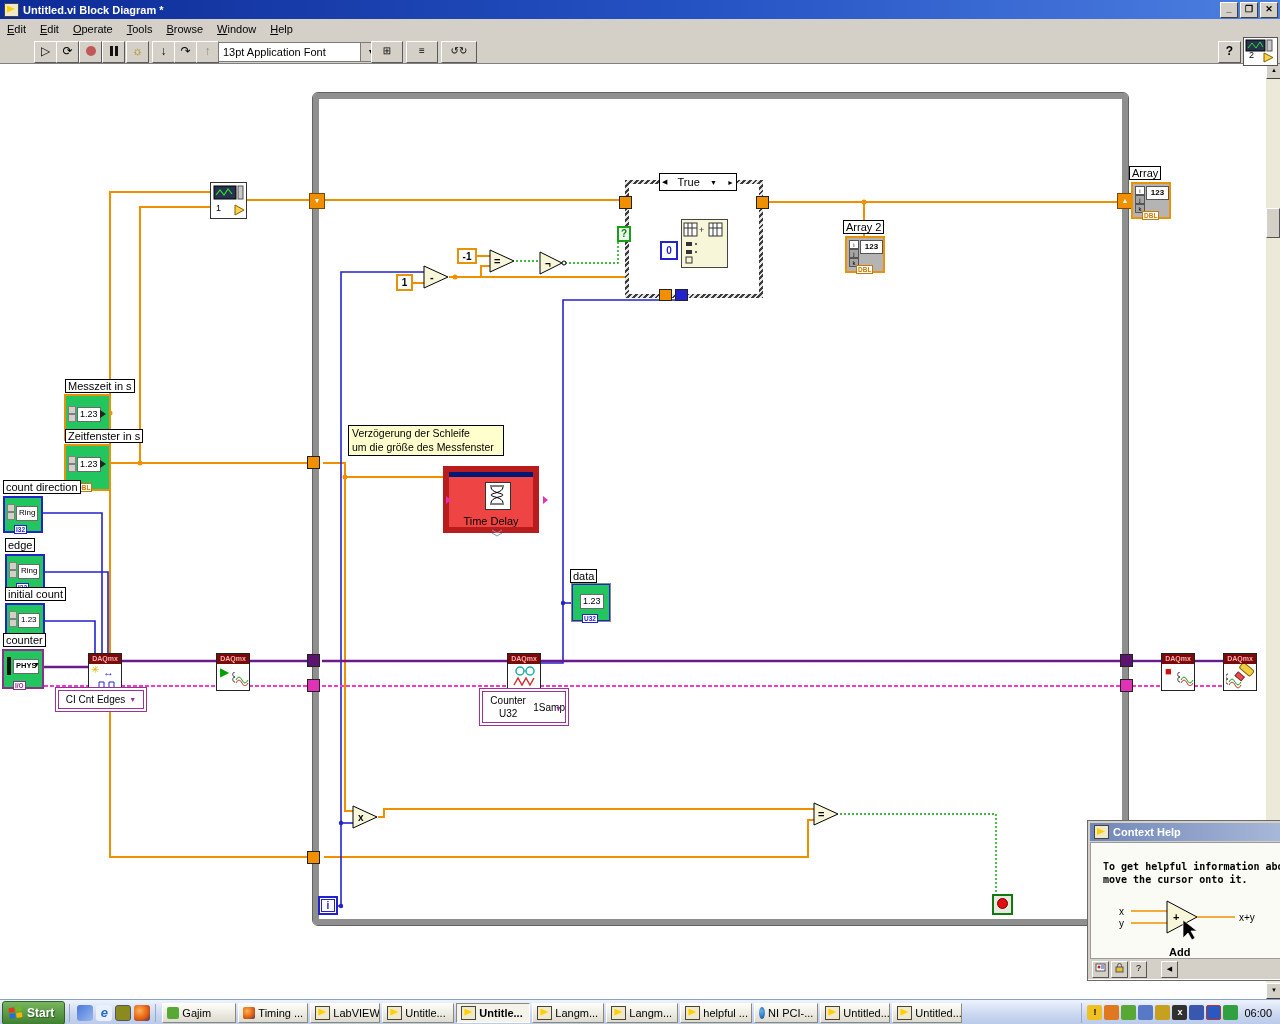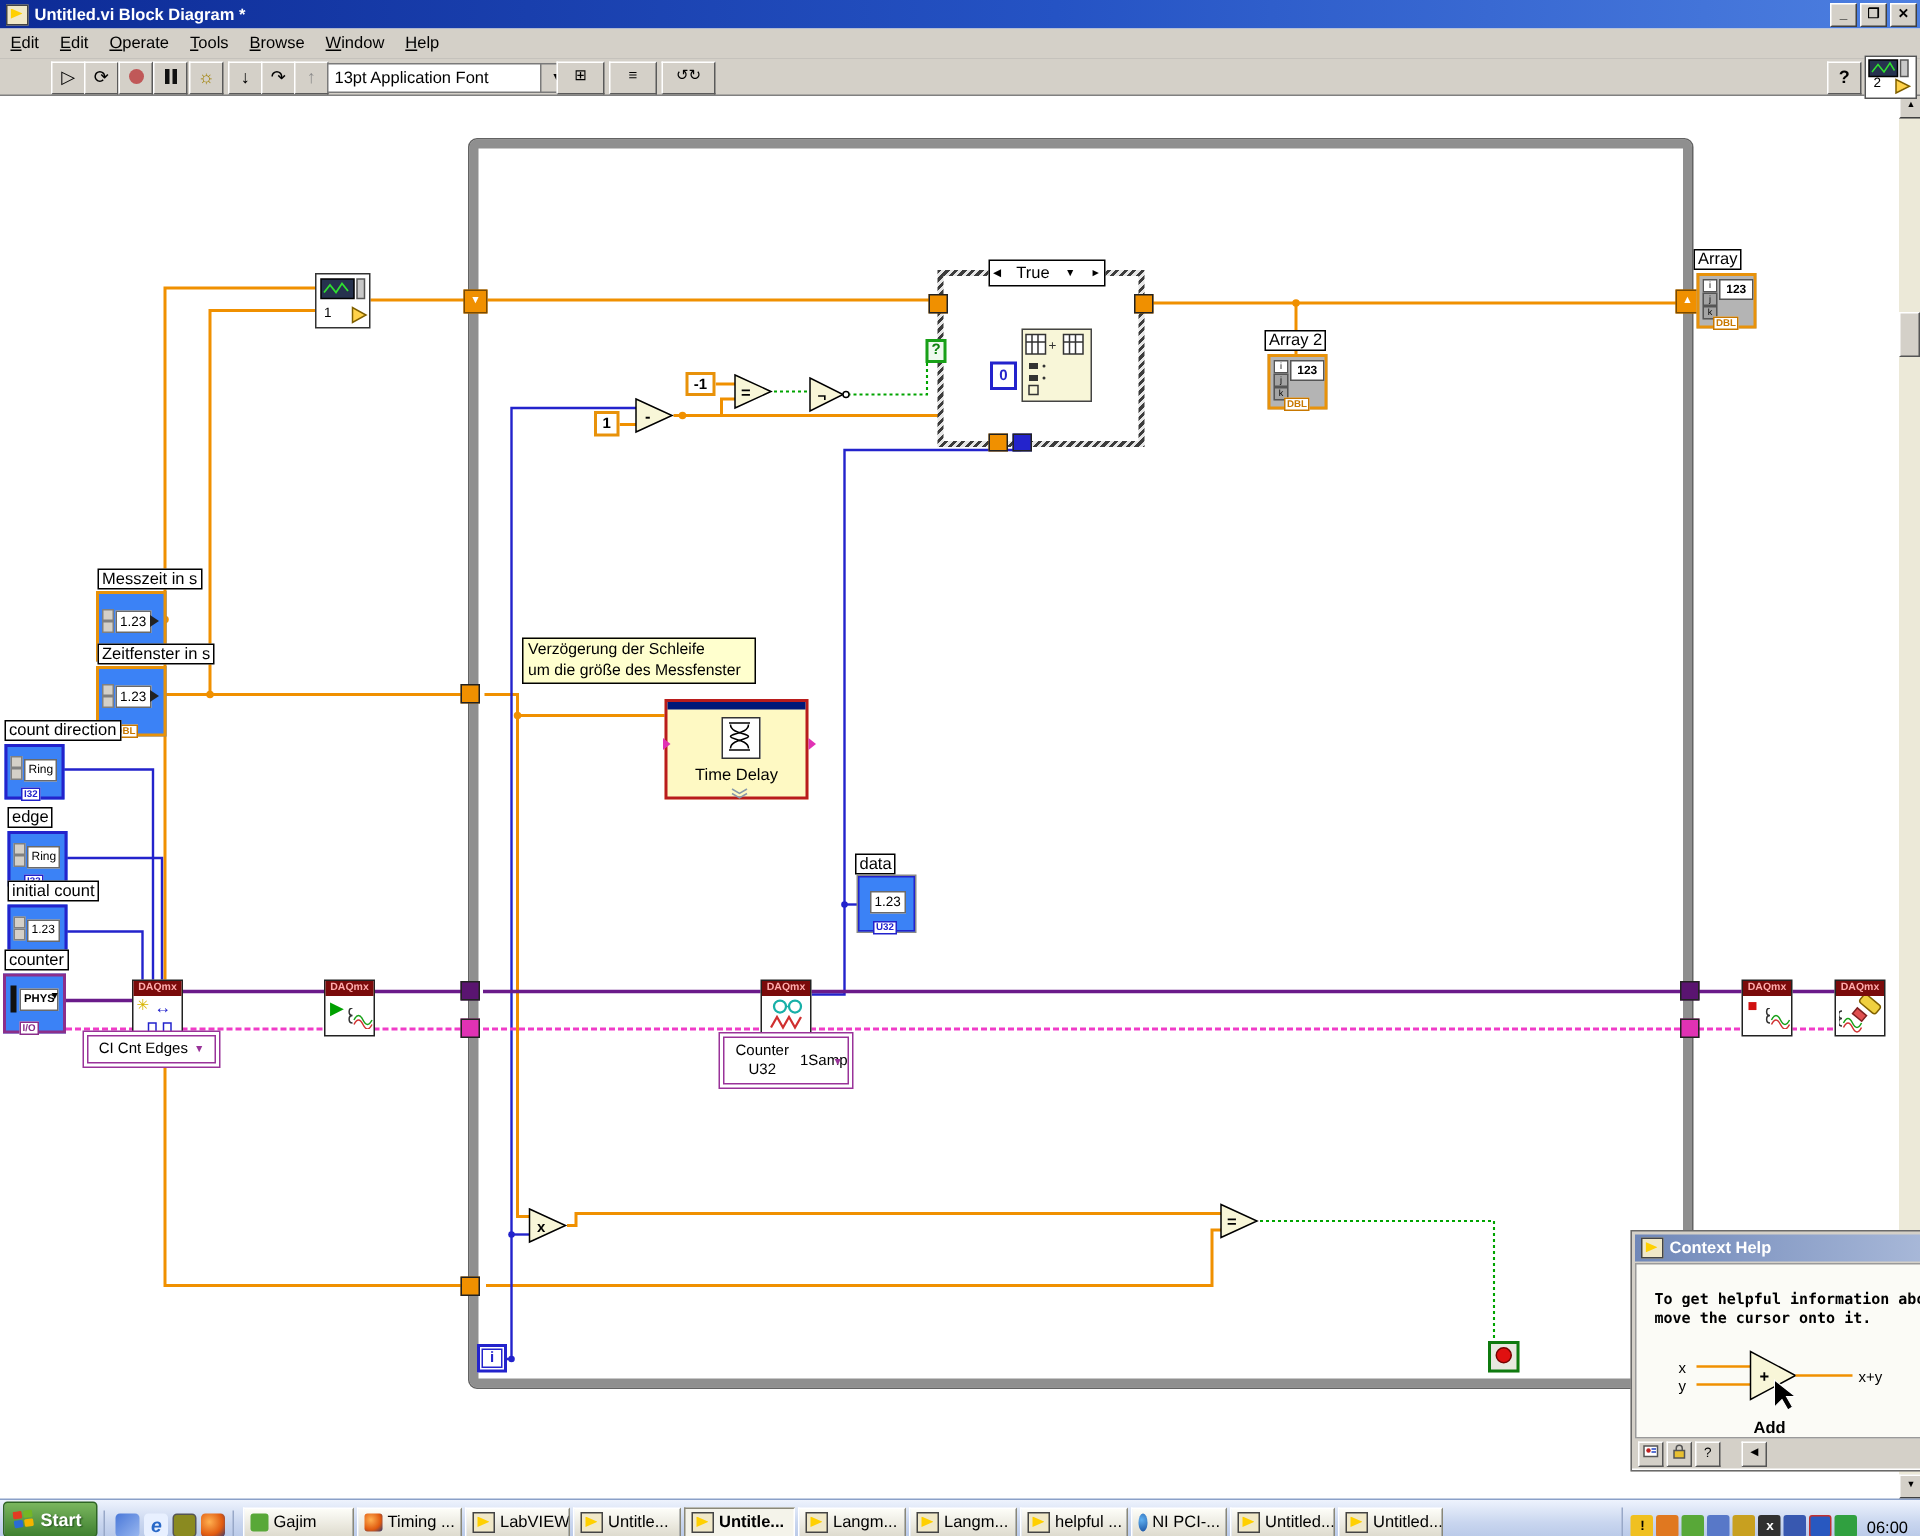--- a/index.html
+++ b/index.html
@@ -21,21 +21,21 @@
     border-color:#fff #5a5a5a #5a5a5a #fff;text-align:center;font-size:12px;line-height:18px}
   .combo{position:absolute;top:3px;height:18px;background:#fff;border:1px solid #7a7a7a;
     font-size:11px;line-height:16px;padding:0 4px;display:flex;align-items:center}
   
   .lab{position:absolute;background:#fff;border:1px solid #000;font-size:11px;line-height:12px;
        padding:0 2px;white-space:nowrap}
   .comment{position:absolute;background:#ffffce;border:1px solid #000;font-size:10.5px;line-height:14px;padding:0 3px}
   .t{position:absolute;width:13px;height:13px;box-sizing:border-box;border:1px solid #222}
   .sr{position:absolute;width:14px;height:14px;background:#f09000;border:1px solid #7a4a00;
       color:#fff;font-size:7px;line-height:13px;text-align:center}
-  .ctl{position:absolute;box-sizing:border-box;border:2px solid;background:#3b82f6}
+  .ctl{position:absolute;box-sizing:border-box;border:2px solid;background:#22c55e}
   .ctl.o{border-color:#e8920a}.ctl.b{border-color:#2323cc}.ctl.p{border-color:#8b2f8b}
   .val{position:absolute;left:11px;top:11px;height:13px;background:#fff;border:1px solid #6a6a6a;
        font-size:9px;line-height:12px;padding:0 2px;white-space:nowrap}
   .spin{position:absolute;left:2px;top:10px;width:8px}
   .sb{width:8px;height:8px;background:#d4d0c8;border:1px solid #808080;font-size:4px;line-height:7px;
       text-align:center;box-sizing:border-box;color:#333}
   .chip{position:absolute;bottom:-3px;left:9px;font-size:6.5px;font-weight:bold;background:#fff;
         border:1px solid;padding:0 1px;line-height:7px}
   .chip.o{color:#c87800;border-color:#c87800}.chip.b{color:#2323cc;border-color:#2323cc}
   .chip.p{color:#8b2f8b;border-color:#8b2f8b}
@@ -59,21 +59,21 @@
   #ch-title{position:absolute;left:2px;top:2px;right:2px;height:18px;
       background:linear-gradient(90deg,#6f87b8,#a9b9d9);display:flex;align-items:center;
       color:#fff;font-weight:bold;font-size:11px}
   #ch-body{position:absolute;left:2px;top:21px;right:2px;bottom:21px;background:#fbfbf6;border:1px solid #9a9a9a}
   #ch-bottom{position:absolute;left:2px;bottom:2px;right:2px;height:18px;background:#d4d0c8;display:flex;align-items:center}
   .chbtn{width:15px;height:15px;background:#d4d0c8;border:1px solid;border-color:#fff #555 #555 #fff;
       font-size:9px;line-height:13px;text-align:center;margin-left:2px}
   
   #taskbar{left:0;top:999px;width:1280px;height:25px;
       background:linear-gradient(#eef3fd,#c9d6ef 60%,#b9c9e8);border-top:1px solid #8aa0c8;
-      display:flex;align-items:flex-end;font-size:11px}
+      display:flex;align-items:center;font-size:11px}
   .task{height:20px;margin:0 1px;padding:0 4px;display:flex;align-items:center;gap:3px;
       background:linear-gradient(#fdfdf8,#dedbce);border:1px solid;border-color:#fff #8a8878 #8a8878 #fff;
       white-space:nowrap;overflow:hidden;width:62px;box-sizing:border-box}
   .task.active{background:#f4f3ea;border-color:#8a8878 #fff #fff #8a8878;font-weight:bold}
   .ticon{width:13px;height:12px;flex:0 0 auto;border:1px solid #444;background:#f0e8c8;position:relative;overflow:hidden}
   .ticon:before{content:"";position:absolute;left:2px;top:2px;width:8px;height:7px;background:#ffd000;
       clip-path:polygon(0 0,100% 50%,0 100%)}
   .trayicon{width:15px;height:15px;margin-left:2px;border-radius:2px;font-size:9px;line-height:15px;
       text-align:center;color:#fff;font-weight:bold}
   .qicon{width:16px;height:16px;margin-left:3px;border-radius:3px}
@@ -268,21 +268,21 @@
       <div class="idx">k</div>
     </div>
     <div class="arr-val">123</div>
     <div class="chip o">DBL</div>
   </div>
 
   <div class="comment" style="left:348px;top:425px;width:148px;height:29px">
     <div>Verzögerung der Schleife</div>
     <div>um die größe des Messfenster</div>
   </div>
-  <div class="abs" style="left:443px;top:466px;width:96px;height:67px;background:#fef9c3;border:2px solid #b91c1c;box-sizing:border-box">
+  <div class="abs" style="left:443px;top:466px;width:96px;height:67px;background:#ef4444;border:6px solid #b91c1c;box-sizing:border-box">
     <div class="abs" style="left:0;top:0;width:100%;height:5px;background:#001878"></div>
     <div class="abs" style="left:36px;top:10px;width:24px;height:26px;background:#fff;border:1px solid #333">
       <svg width="22" height="24">
           <path d="M4 3 h14 M4 21 h14 M5 4 c0 6 12 6 12 8 c0 2 -12 2 -12 8 M17 4 c0 6 -12 6 -12 8 c0 2 12 2 12 8" stroke="#000" fill="none"></path>
         </svg>
     </div>
     <div class="abs" style="left:0;top:43px;width:100%;text-align:center;font-size:11px">Time Delay</div>
     <svg class="abs" style="left:42px;top:57px" width="12" height="8">
       <path d="M1 1 l5 3 l5 -3 M1 4 l5 3 l5 -3" stroke="#8899aa" fill="none"></path>
     </svg>

